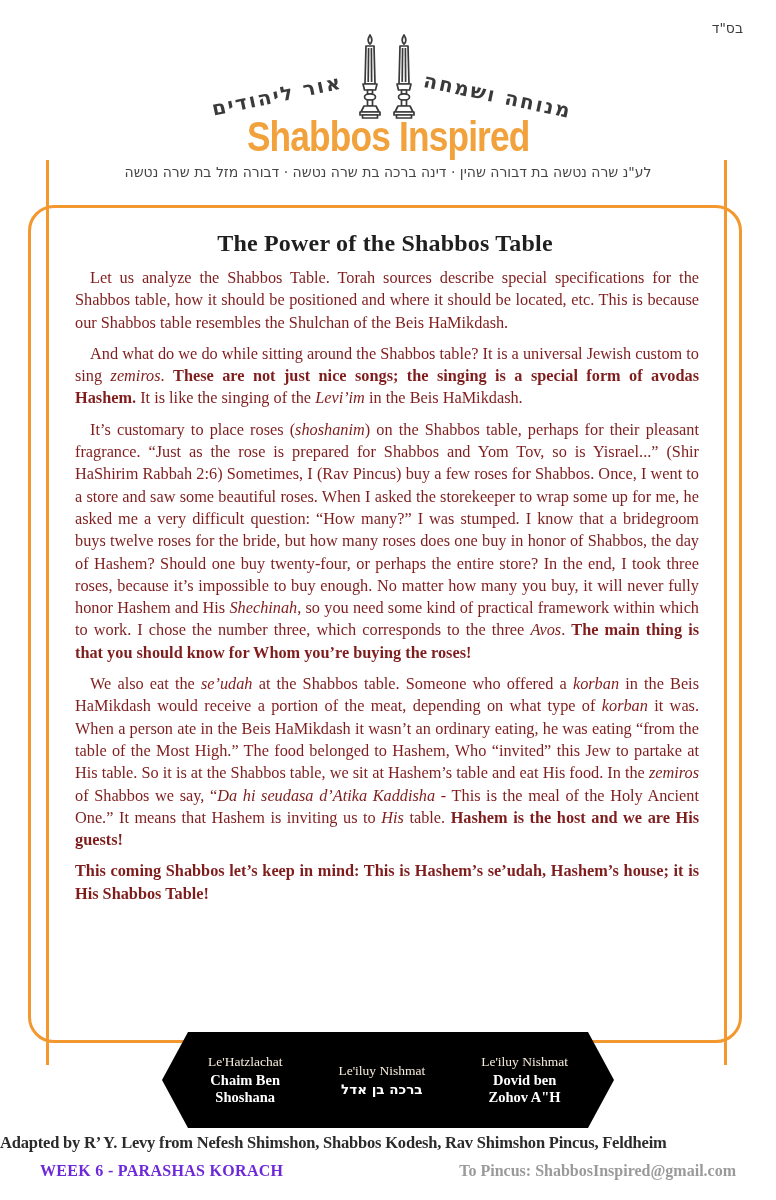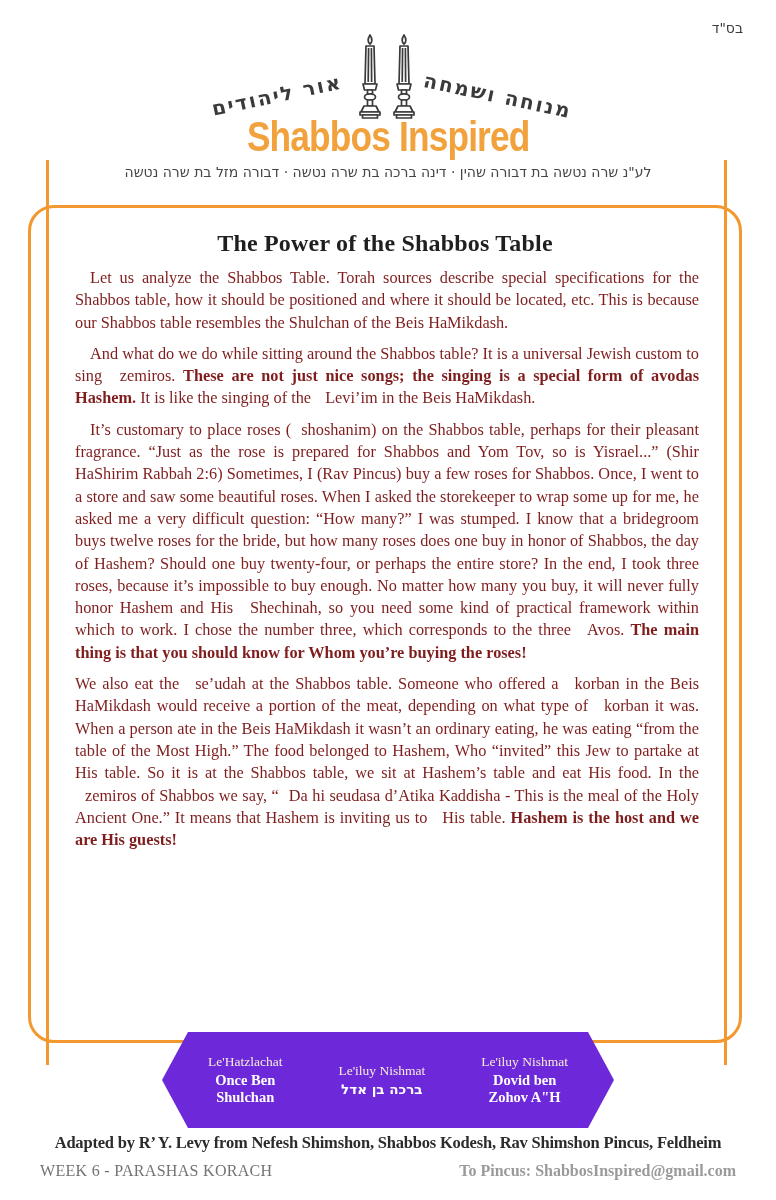--- a/index.html
+++ b/index.html
@@ -27,37 +27,37 @@
   .vline-right{left:724px;}
   .content-box{position:absolute;left:28px;top:205px;width:714px;height:838px;
         border:3px solid #F2982F;border-radius:26px;box-sizing:border-box;
         overflow:hidden;z-index:1;}
   .article-title{margin:22px 0 10px 0;text-align:center;font-size:24px;font-weight:bold;
         color:#1f1f1f;letter-spacing:.2px;}
   .article-body{margin:0 40px 0 44px;}
   .article-body p{margin:0 0 9px 0;text-align:justify;text-indent:15px;
         font-size:16.3px;line-height:22.3px;color:#7f1d1d;}
   .article-body p:last-child{text-indent:0;}
-  .it{margin-left:10px;} .bd{font-weight:bold;} .bdit{font-weight:bold;}
+  .it{font-style:italic;} .bd{font-weight:bold;} .bdit{font-weight:bold;}
 
   
   .banner{position:absolute;left:162px;top:1032px;width:452px;height:96px;
-        background:#6d28d9;z-index:5;display:flex;align-items:center;
+        background:#000000;z-index:5;display:flex;align-items:center;
         justify-content:space-between;padding:0 46px;box-sizing:border-box;
         clip-path:polygon(26px 0,426px 0,452px 48px,426px 96px,26px 96px,0 48px);}
   .ded{text-align:center;}
   .ded-top{font-size:13.5px;color:#F7ECDB;margin-bottom:2px;}
   .ded-name{font-size:14.5px;font-weight:bold;color:#ffffff;line-height:17px;}
   .ded-name.heb{font-family:"DejaVu Sans",sans-serif;direction:rtl;font-size:13.5px;}
 
   
-  .credit{position:absolute;left:0;right:0;top:1133px;text-align:center;white-space:nowrap;
+  .credit{position:absolute;left:0;right:0;top:1133px;text-align:left;white-space:nowrap;
         font-weight:bold;font-size:16.5px;color:#2b2b2b;letter-spacing:-.2px;}
-  .week{position:absolute;left:40px;top:1162px;font-weight:normal;font-size:16px;
-        color:#737373;letter-spacing:.3px;}
+  .week{position:absolute;left:40px;top:1162px;font-weight:bold;font-size:16px;
+        color:#6d28d9;letter-spacing:.3px;}
   .sponsor{position:absolute;right:40px;top:1162px;font-weight:bold;font-size:16px;
         color:#9a9a9a;}
 </style>
 </head>
 <body>
 
 <div class="page">
 
   <div class="bsd">בס"ד</div>
 
@@ -93,29 +93,30 @@
   <div class="vline vline-left"></div>
   <div class="vline vline-right"></div>
 
   <section class="content-box">
     <h1 class="article-title">The Power of the Shabbos Table</h1>
     <div class="article-body">
         <p><span>Let us analyze the Shabbos Table. Torah sources describe special specifications for the Shabbos table, how it should be positioned and where it should be located, etc. This is because our Shabbos table resembles the Shulchan of the Beis HaMikdash.</span></p>
         <p><span>And what do we do while sitting around the Shabbos table? It is a universal Jewish custom to sing </span><span class="it">zemiros</span><span>. </span><span class="bd">These are not just nice songs; the singing is a special form of </span><span class="bdit">avodas Hashem</span><span class="bd">.</span><span> It is like the singing of the </span><span class="it">Levi’im</span><span> in the Beis HaMikdash.</span></p>
         <p><span>It’s customary to place roses (</span><span class="it">shoshanim</span><span>) on the Shabbos table, perhaps for their pleasant fragrance. “Just as the rose is prepared for Shabbos and Yom Tov, so is Yisrael...” (Shir HaShirim Rabbah 2:6)  Sometimes, I (Rav Pincus) buy a few roses for Shabbos. Once, I went to a store and saw some beautiful roses. When I asked the storekeeper to wrap some up for me, he asked me a very difficult question: “How many?” I was stumped. I know that a bridegroom buys twelve roses for the bride, but how many roses does one buy in honor of Shabbos, the day of Hashem? Should one buy twenty-four, or perhaps the entire store? In the end, I took three roses, because it’s impossible to buy enough. No matter how many you buy, it will never fully honor Hashem and His </span><span class="it">Shechinah</span><span>, so you need some kind of practical framework within which to work. I chose the number three, which corresponds to the three </span><span class="it">Avos</span><span>. </span><span class="bd">The main thing is that you should know for Whom you’re buying the roses!</span></p>
         <p><span>We also eat the </span><span class="it">se’udah</span><span> at the Shabbos table. Someone who offered a </span><span class="it">korban</span><span> in the Beis HaMikdash would receive a portion of the meat, depending on what type of </span><span class="it">korban</span><span> it was. When a person ate in the Beis HaMikdash it wasn’t an ordinary eating, he was eating “from the table of the Most High.” The food belonged to Hashem, Who “invited” this Jew to partake at His table. So it is at the Shabbos table, we sit at Hashem’s table and eat His food. In the </span><span class="it">zemiros</span><span> of Shabbos we say, “</span><span class="it">Da hi seudasa d’Atika Kaddisha</span><span> - This is the meal of the Holy Ancient One.” It means that Hashem is inviting us to </span><span class="it">His</span><span> table. </span><span class="bd">Hashem is the host and we are His guests!</span></p>
+        <p><span class="bd">This coming Shabbos let’s keep in mind: This is Hashem’s </span><span class="bdit">se’udah</span><span class="bd">, Hashem’s house; it is His Shabbos Table!</span></p>
       </div>
   </section>
 
   <div class="banner">
     <div class="ded">
       <div class="ded-top">Le'Hatzlachat</div>
       <div class="ded-name">
-        <div>Once Ben</div>
-        <div>Shulchan</div>
+        <div>Chaim Ben</div>
+        <div>Shoshana</div>
       </div>
     </div>
     <div class="ded">
       <div class="ded-top">Le'iluy Nishmat</div>
       <div class="ded-name heb">
         <div>ברכה בן אדל</div>
       </div>
     </div>
     <div class="ded">
       <div class="ded-top">Le'iluy Nishmat</div>

